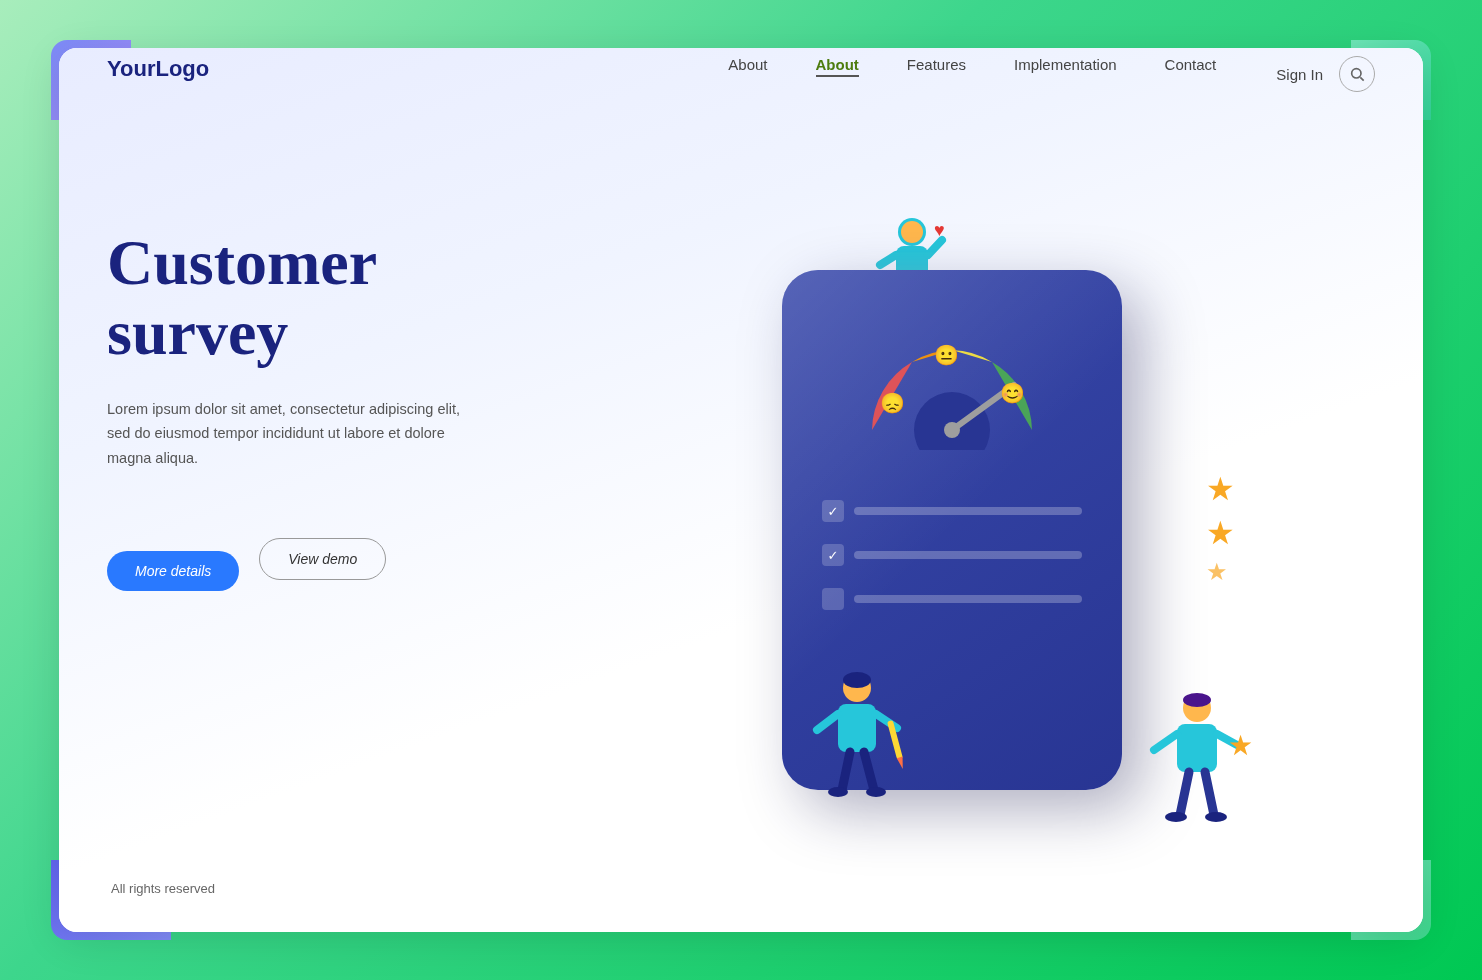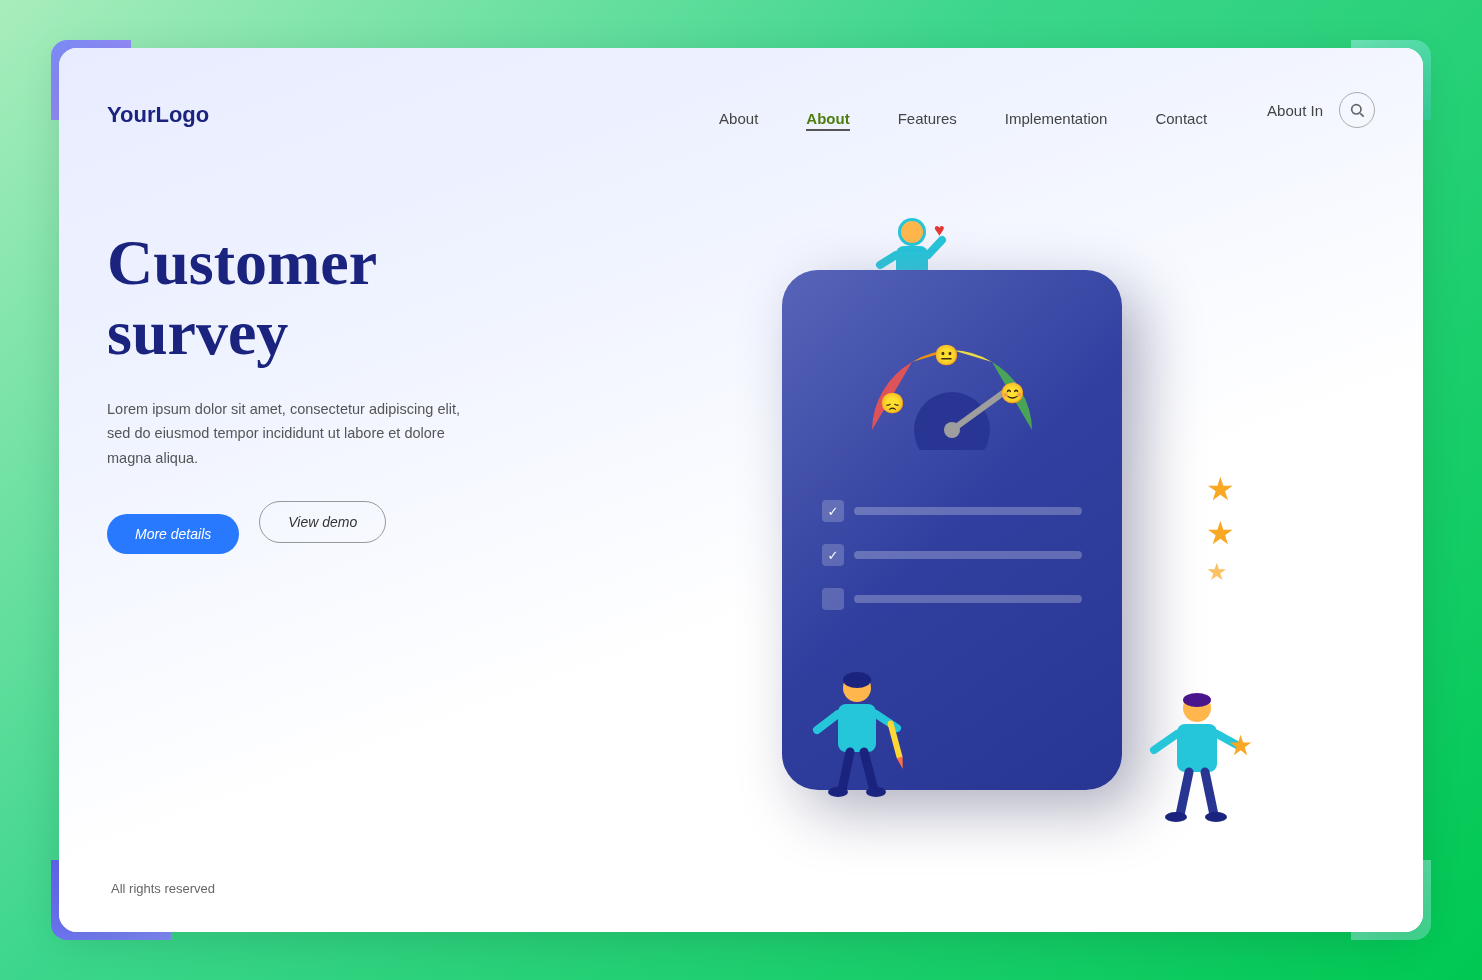--- a/index.html
+++ b/index.html
@@ -72,22 +72,22 @@
       top: 0; left: 0; right: 0; bottom: 0;
       background: linear-gradient(160deg, #e8ecff 0%, #f0f4ff 30%, #ffffff 60%);
       z-index: 0;
     }
 
     
     .navbar {
       position: relative;
       z-index: 10;
       display: flex;
-      align-items: flex-end;
-      padding: 0 48px;
+      align-items: flex-start;
+      padding: 8px 48px;
       height: 80px;
     }
 
     .logo {
       font-size: 22px;
       font-weight: 700;
       color: #1a237e;
       margin-right: auto;
     }
 
@@ -155,21 +155,21 @@
       line-height: 1.1;
       margin-bottom: 28px;
       font-family: Georgia, serif;
     }
 
     .hero-desc {
       font-size: 14.5px;
       color: #555;
       line-height: 1.7;
       max-width: 380px;
-      margin-bottom: 19px;
+      margin-bottom: 56px;
     }
 
     .btn-group {
       display: flex;
       gap: 20px;
       align-items: center;
     }
 
     .btn-primary {
       background: #2979ff;
@@ -383,21 +383,21 @@
         </li>
         <li>
           <a href="#">Implementation</a>
         </li>
         <li>
           <a href="#">Contact</a>
         </li>
       </ul>
 
       <div class="nav-right">
-        <a href="#" class="sign-in-link">About In</a>
+        <a href="#" class="sign-in-link">Sign In</a>
         <div class="search-icon-btn">
           <svg width="16" height="16" viewBox="0 0 24 24" fill="none" stroke="#666" stroke-width="2.5">
             <circle cx="11" cy="11" r="7"></circle>
             <line x1="17" y1="17" x2="22" y2="22"></line>
           </svg>
         </div>
       </div>
     </nav>
 
     <div class="hero">

